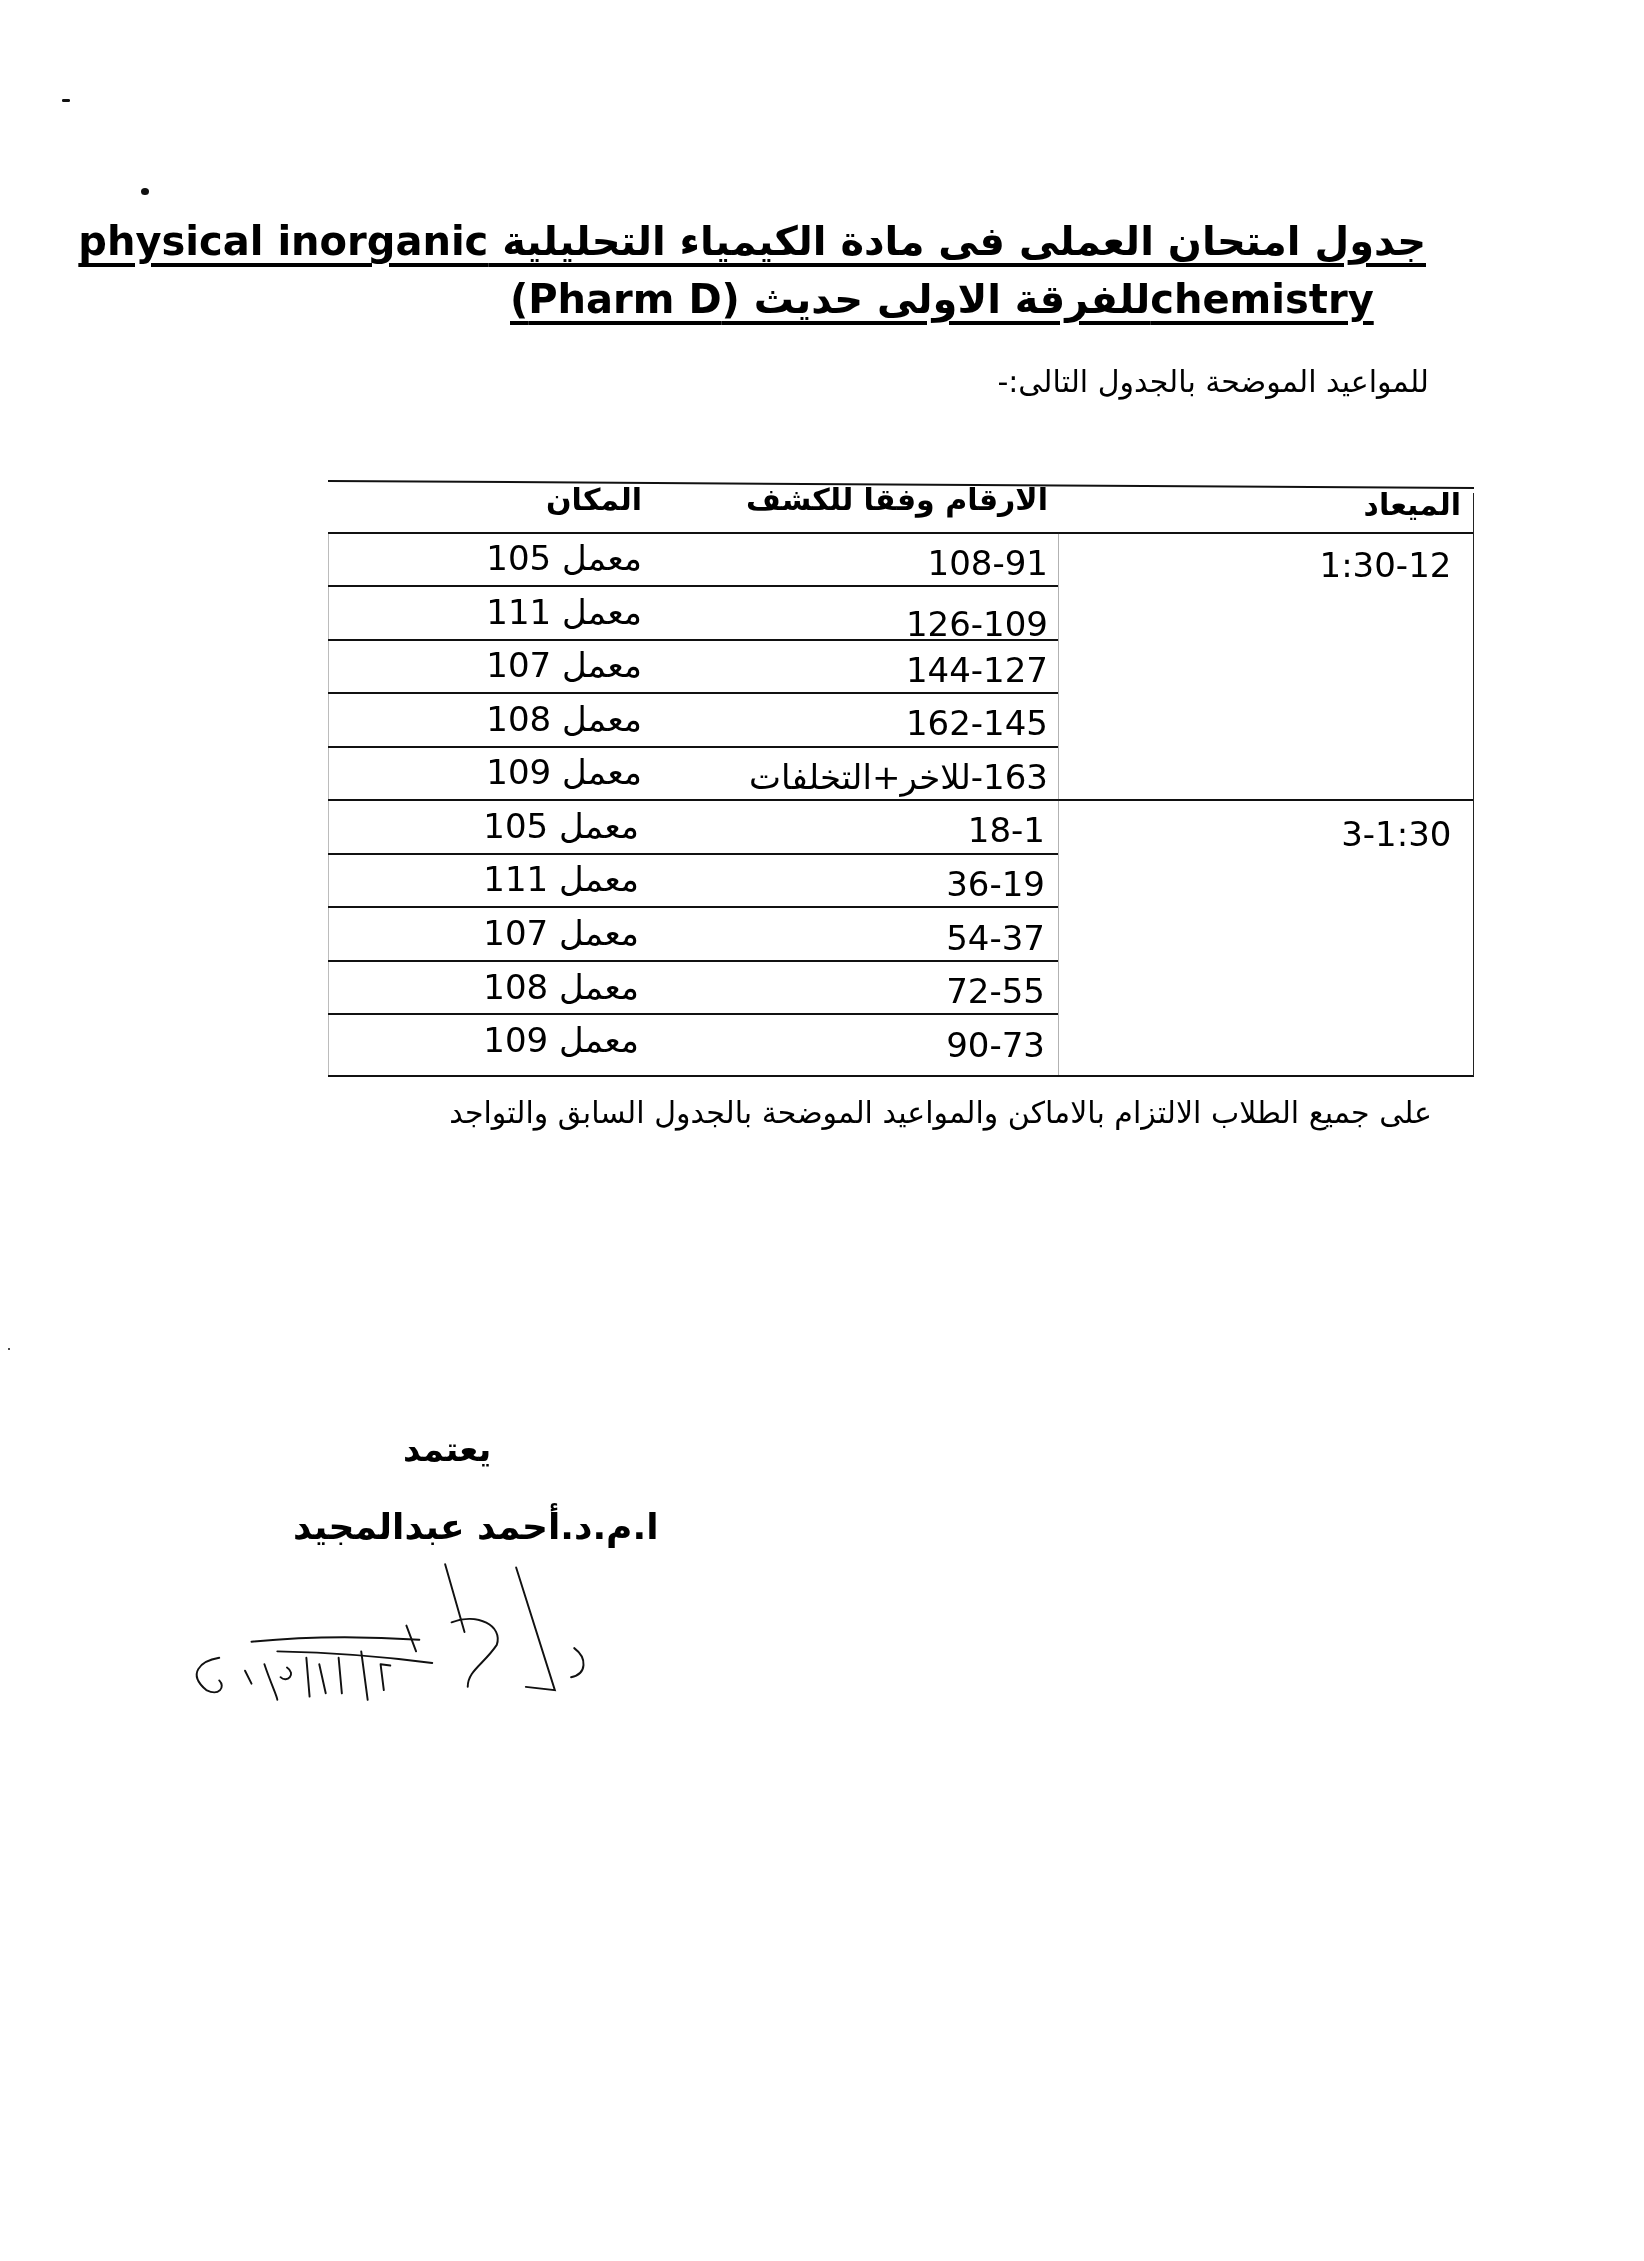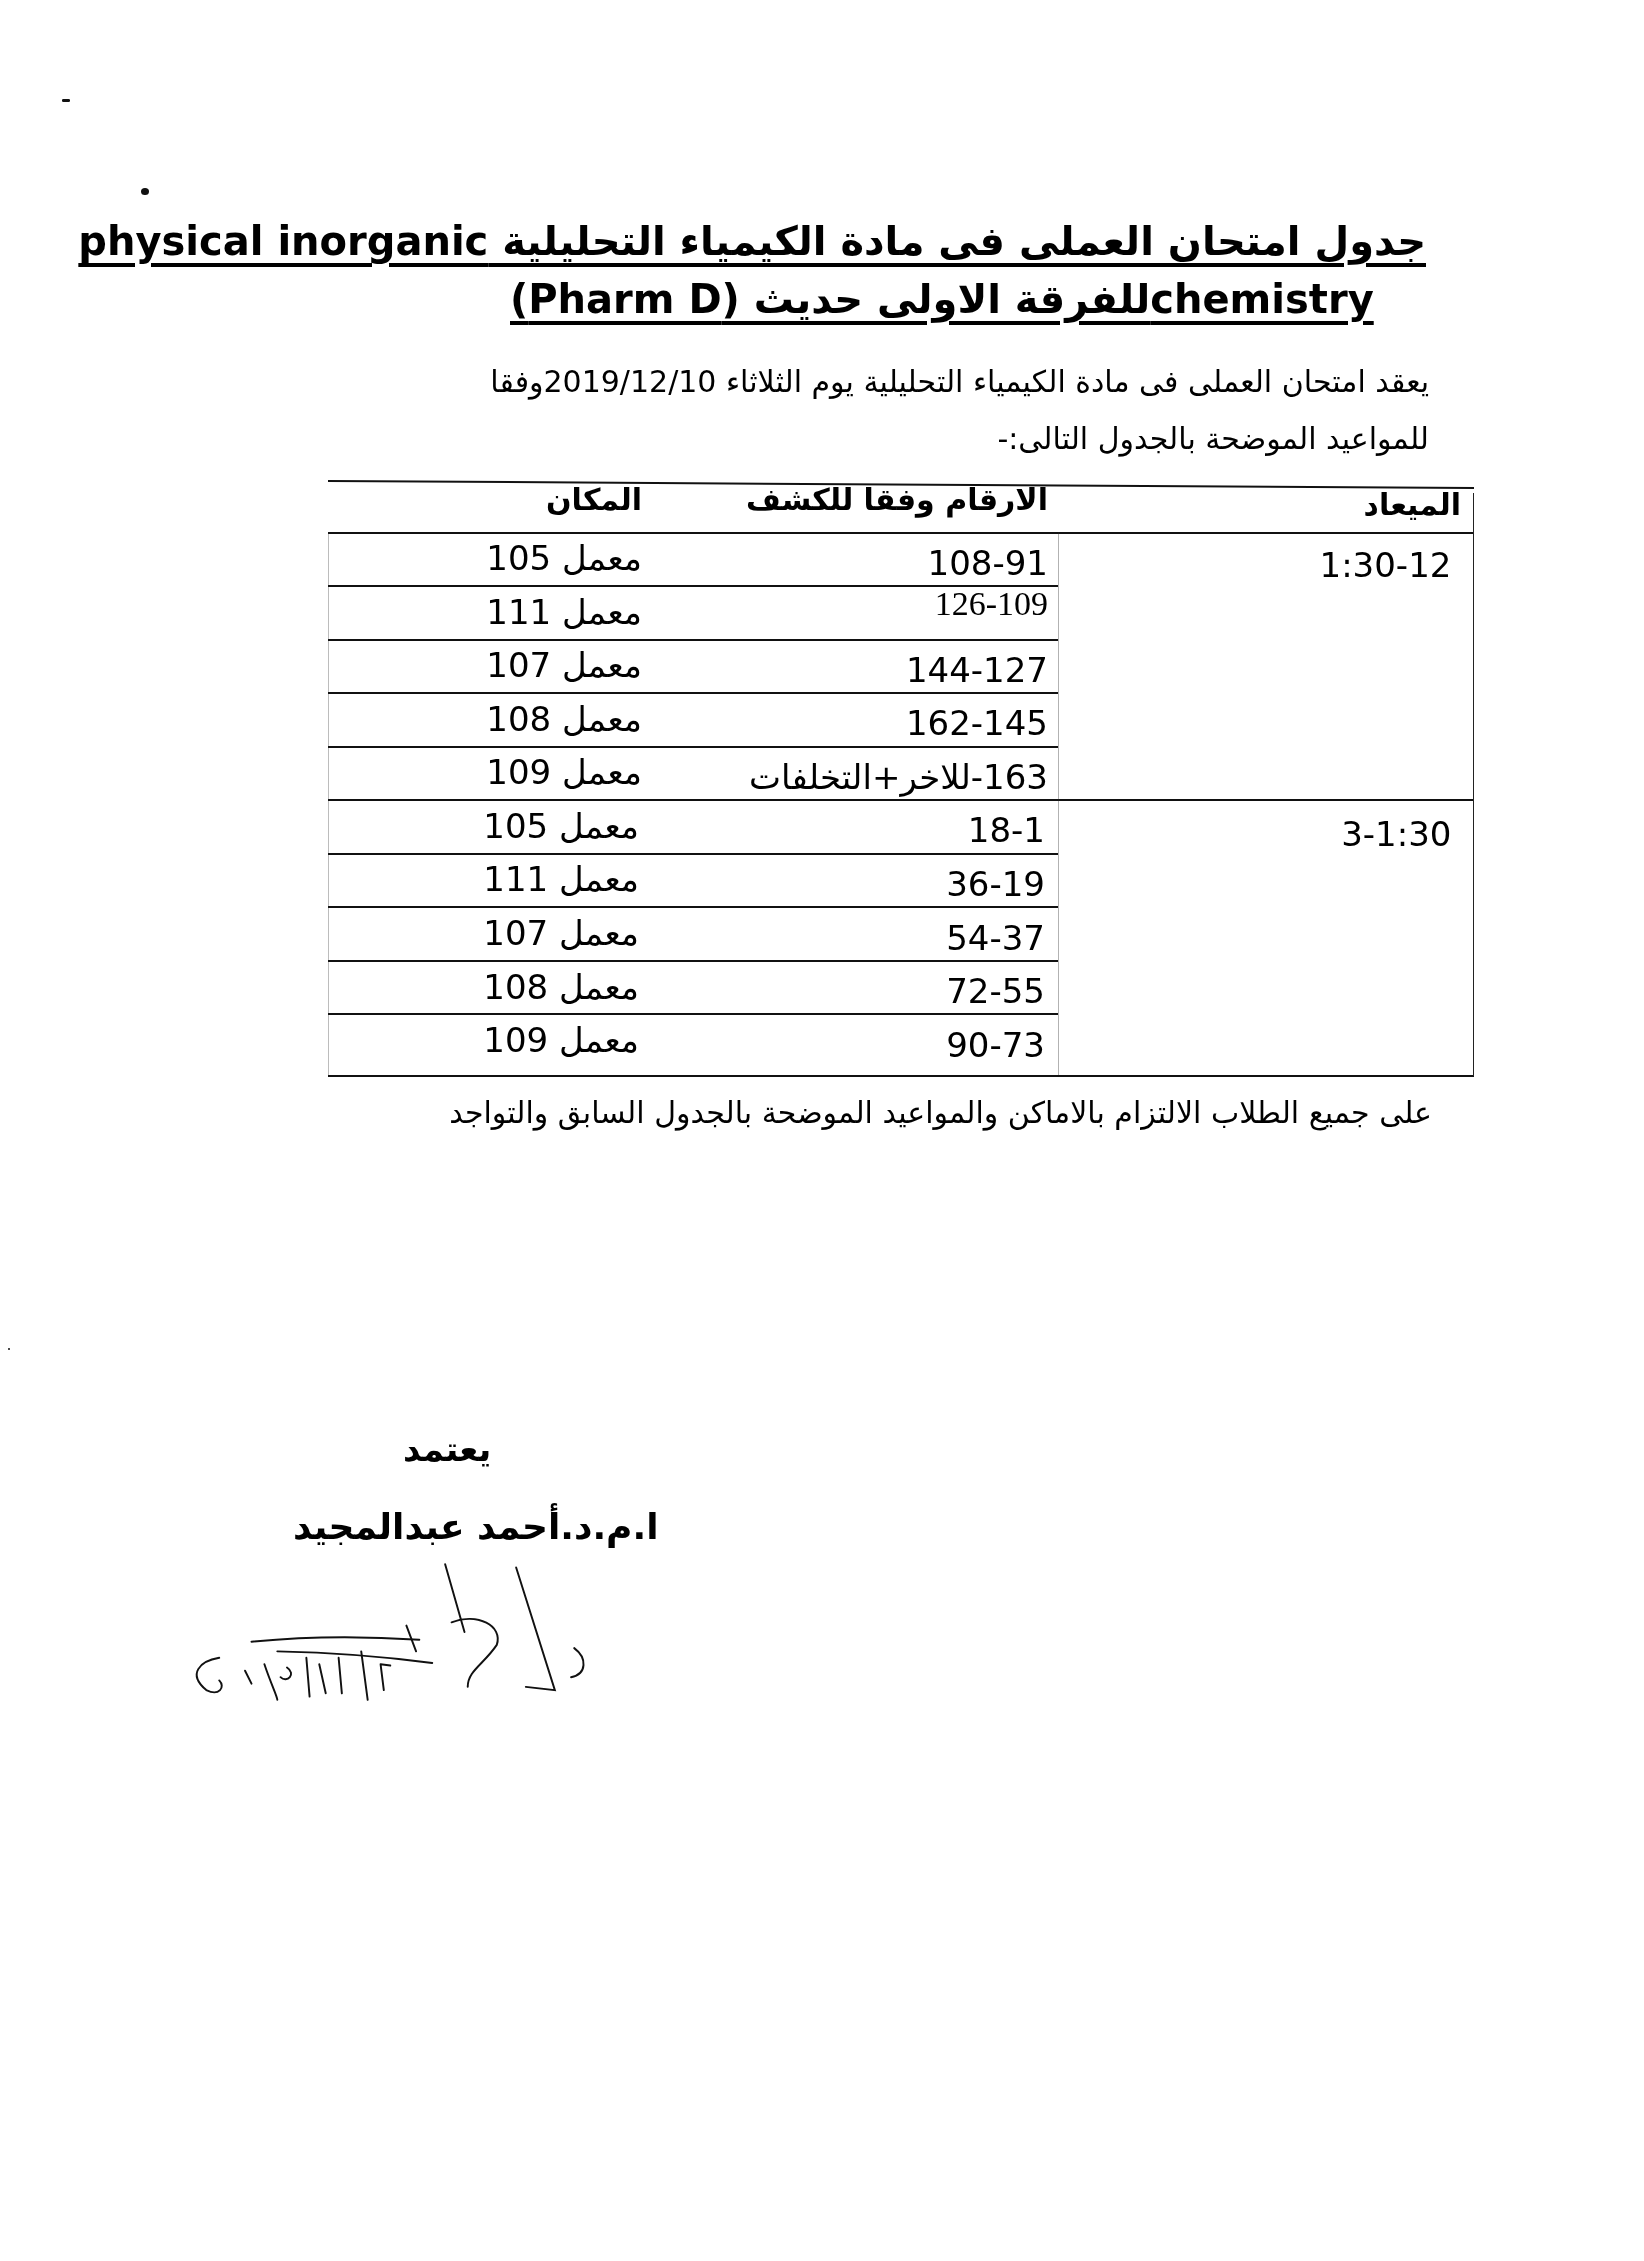--- a/index.html
+++ b/index.html
@@ -36,21 +36,20 @@
 <body>
 
 <div class="speck" style="left:62px;top:99px;width:7.7px;height:3.2px;border-radius:1.3px;"></div>
 <div class="speck" style="left:141px;top:188px;width:7.7px;height:7px;"></div>
 <div class="speck" style="left:7.7px;top:1348px;width:1.9px;height:1.9px;"></div>
 
 <div class="title title-1">جدول امتحان العملى فى مادة الكيمياء التحليلية physical inorganic</div>
 <div class="title title-2">chemistryللفرقة الاولى حديث (Pharm D)</div>
 
 <div class="para intro">
-  <div>يعقد امتحان العملى فى مادة الكيمياء التحليلية يوم الثلاثاء 2019/12/10وفقا</div>
   <div>للمواعيد الموضحة بالجدول التالى:-</div>
 </div>
 
 <div class="tbl">
 
   <div class="hline" style="left:0;top:0;width:1146px;transform:rotate(0.35deg);transform-origin:left;"></div>
   <div class="hline" style="left:0;top:52px;width:1146px;"></div>
 
   <div class="hline" style="left:0;top:105px;width:730px;"></div>
   <div class="hline" style="left:0;top:159px;width:730px;"></div>
@@ -68,21 +67,21 @@
   <div class="vline" style="left:730px;top:52px;height:543px;opacity:0.35;"></div>
   <div class="vline" style="left:0;top:52px;height:543px;opacity:0.3;"></div>
 
   <div class="cell hdr" style="right:13px;top:10.3px;">الميعاد</div>
   <div class="cell hdr" style="right:426px;top:5.2px;">الارقام وفقا للكشف</div>
   <div class="cell hdr" style="right:832px;top:5.2px;">المكان</div>
 
   <div class="cell time" style="right:22.6px;top:68px;">1:30-12</div>
   <div class="cell range" style="right:426px;top:66px;">108-91</div>
   <div class="cell loc" style="right:832px;top:61px;">معمل 105</div>
-  <div class="cell range" style="right:426px;top:107px;font-family:Liberation Serif, serif;">126-109</div>
+  <div class="cell range" style="right:426px;top:127px;">126-109</div>
   <div class="cell loc" style="right:832px;top:115px;">معمل 111</div>
   <div class="cell range" style="right:426px;top:173px;text-align:right;">144-127</div>
   <div class="cell loc" style="right:832px;top:168px;">معمل 107</div>
   <div class="cell range" style="right:426px;top:226px;">162-145</div>
   <div class="cell loc" style="right:832px;top:222px;">معمل 108</div>
   <div class="cell" style="right:426px;top:280px;direction:rtl;">163-للاخر+التخلفات</div>
   <div class="cell loc" style="right:832px;top:275px;">معمل 109</div>
 
   <div class="cell time" style="right:22.6px;top:337px;">3-1:30</div>
   <div class="cell range" style="right:429px;top:333px;">18-1</div>

